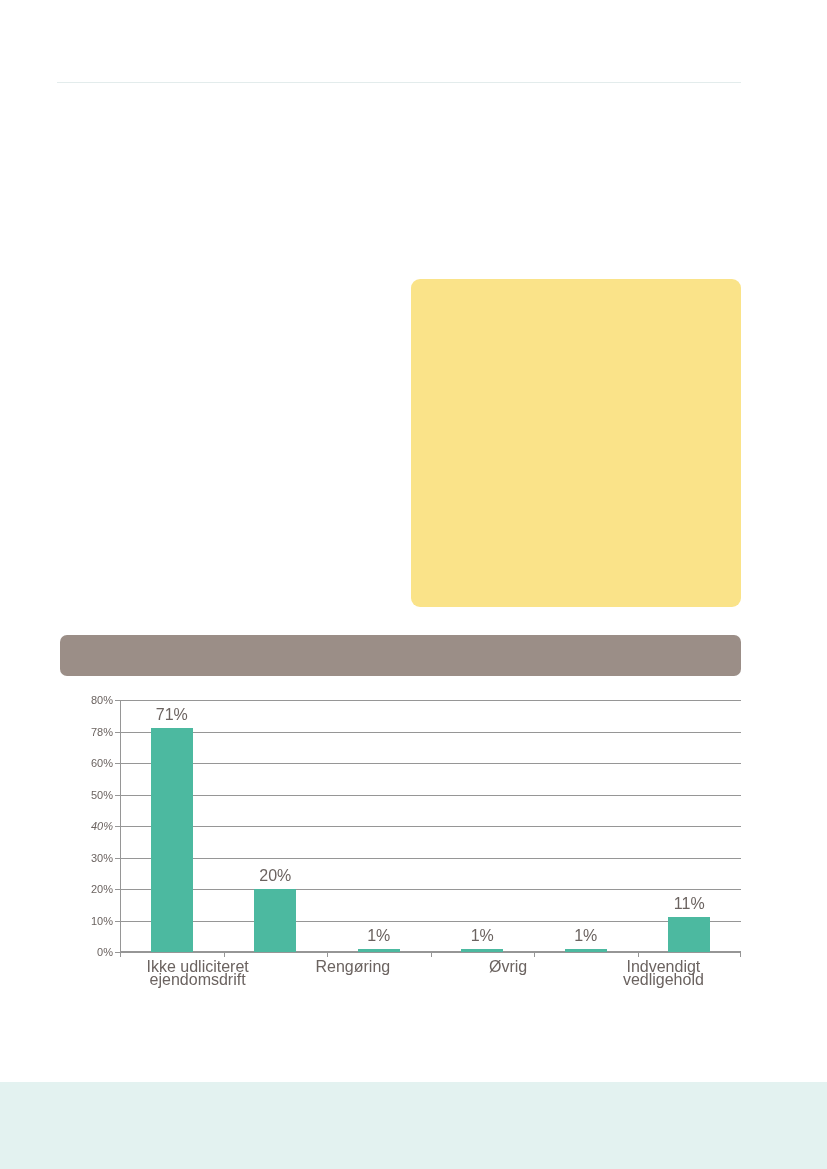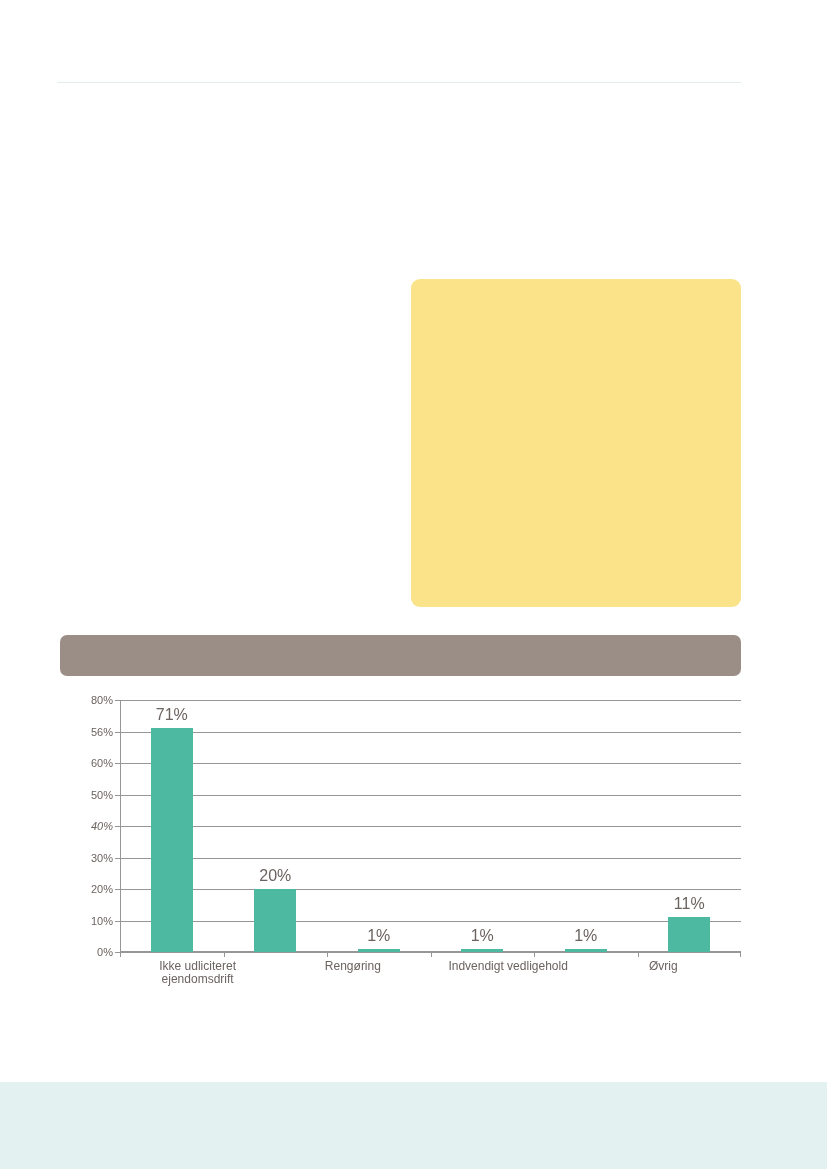--- a/index.html
+++ b/index.html
@@ -167,21 +167,21 @@
   .cat-labels {
     position: absolute;
     left: 63px;
     top: 268px;
     width: 621px;
     display: flex;
   }
   .cat-label {
     flex: 1 1 0;
     text-align: center;
-    font-size: 12px;
+    font-size: 16px;
     line-height: 13px;
     color: #6b6360;
     padding: 0 2px;
     box-sizing: border-box;
   }
 </style>
 </head>
 <body>
 
 <div class="page">
@@ -213,21 +213,21 @@
           <div class="ytick-mark" style="top: 50%;"></div>
           <div class="ytick-label" style="top: 50%; font-style: italic;">40%</div>
           <div class="gridline" style="top: 37.5%;"></div>
           <div class="ytick-mark" style="top: 37.5%;"></div>
           <div class="ytick-label" style="top: 37.5%;">50%</div>
           <div class="gridline" style="top: 25%;"></div>
           <div class="ytick-mark" style="top: 25%;"></div>
           <div class="ytick-label" style="top: 25%;">60%</div>
           <div class="gridline" style="top: 12.5%;"></div>
           <div class="ytick-mark" style="top: 12.5%;"></div>
-          <div class="ytick-label" style="top: 12.5%;">56%</div>
+          <div class="ytick-label" style="top: 12.5%;">78%</div>
           <div class="gridline" style="top: 0%;"></div>
           <div class="ytick-mark" style="top: 0%;"></div>
           <div class="ytick-label" style="top: 0%;">80%</div>
         </div>
       <div class="bars-layer" id="bars-layer">
           <div class="bar-slot">
             <div class="bar-rect" style="height: 88.75%; background: rgb(76, 185, 160);"></div>
             <div class="bar-value" style="bottom: calc(88.75% + 5px);">71%</div>
             <div class="cat-tick"></div>
           </div>
@@ -255,20 +255,20 @@
             <div class="bar-rect" style="height: 13.75%; background: rgb(76, 185, 160);"></div>
             <div class="bar-value" style="bottom: calc(13.75% + 5px);">11%</div>
             <div class="cat-tick"></div>
             <div class="cat-tick last"></div>
           </div>
         </div>
     </div>
     <div class="cat-labels" id="cat-labels">
         <div class="cat-label">Ikke udliciteret ejendomsdrift</div>
         <div class="cat-label">Rengøring</div>
+        <div class="cat-label">Øvrig</div>
         <div class="cat-label">Indvendigt vedligehold</div>
-        <div class="cat-label">Øvrig</div>
       </div>
   </div>
 
   <div class="footer-band"></div>
 
 </div>
 
 </body></html>

